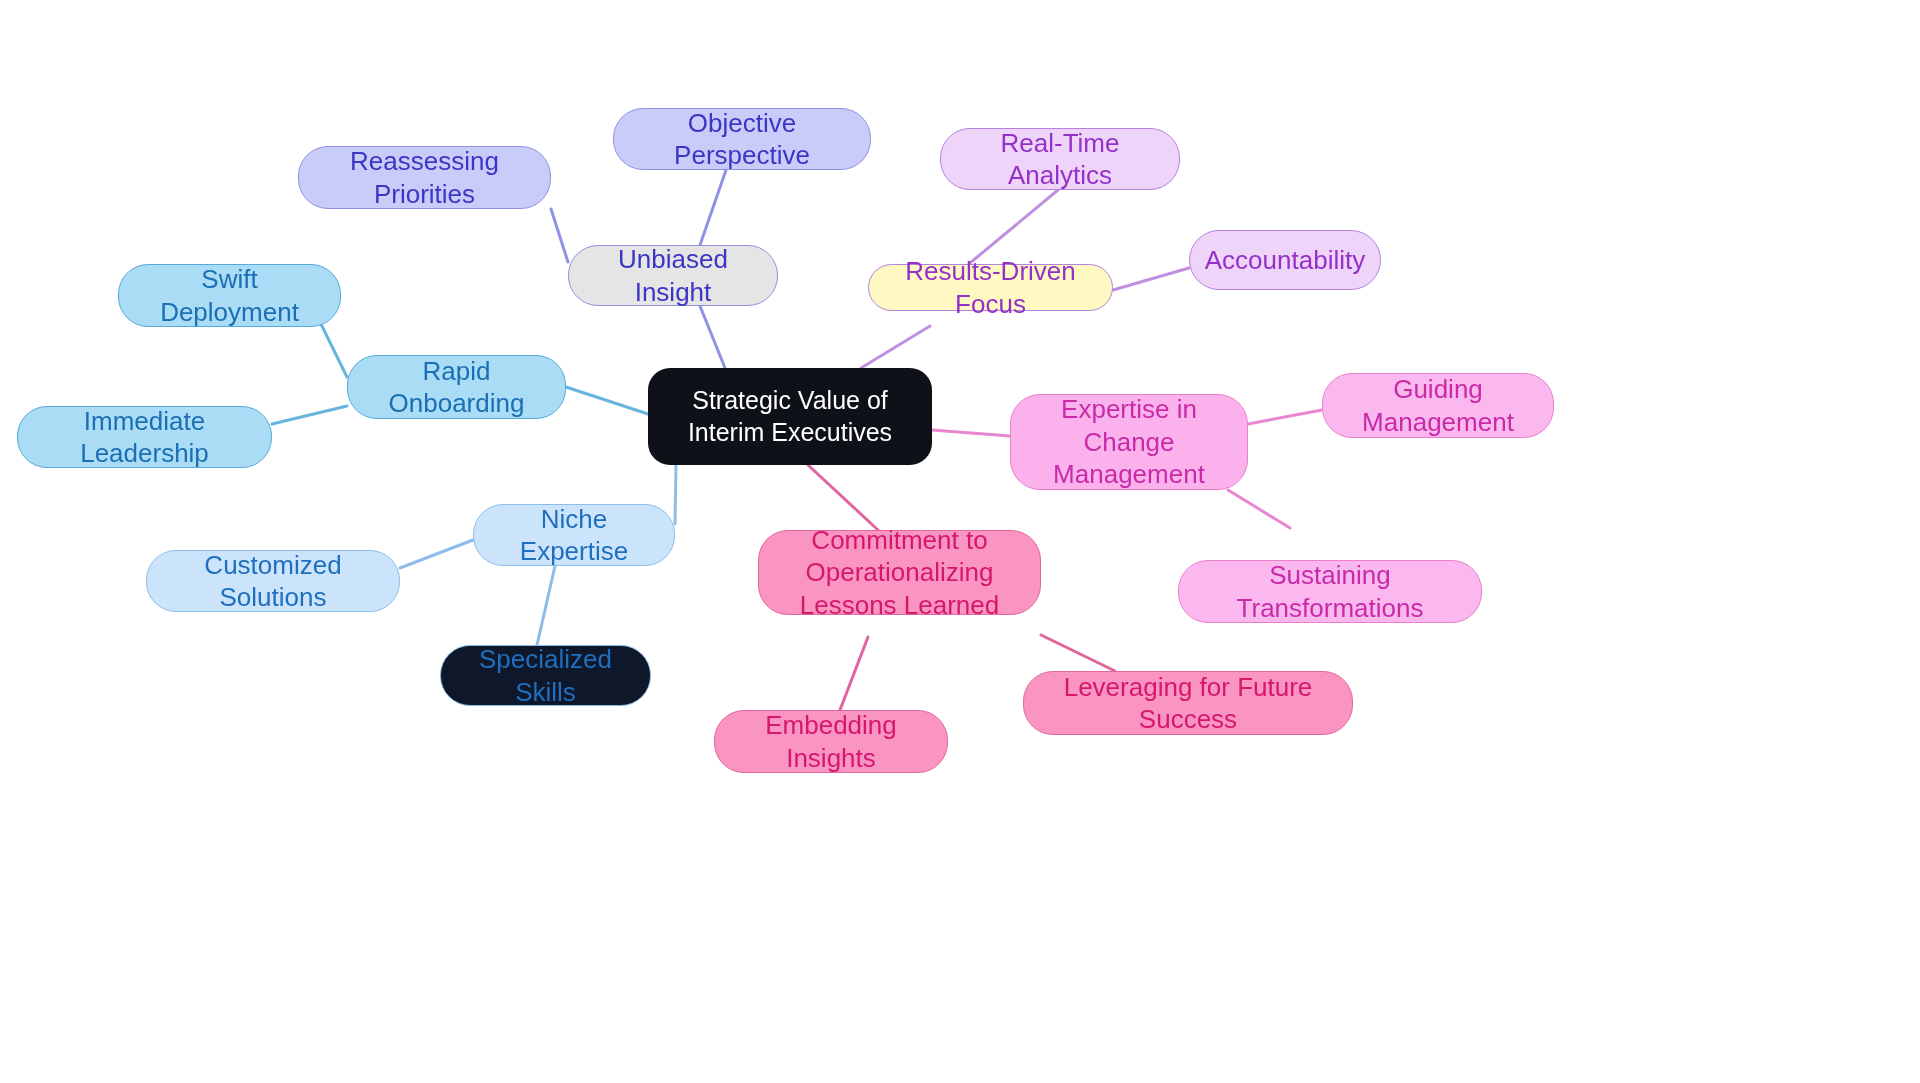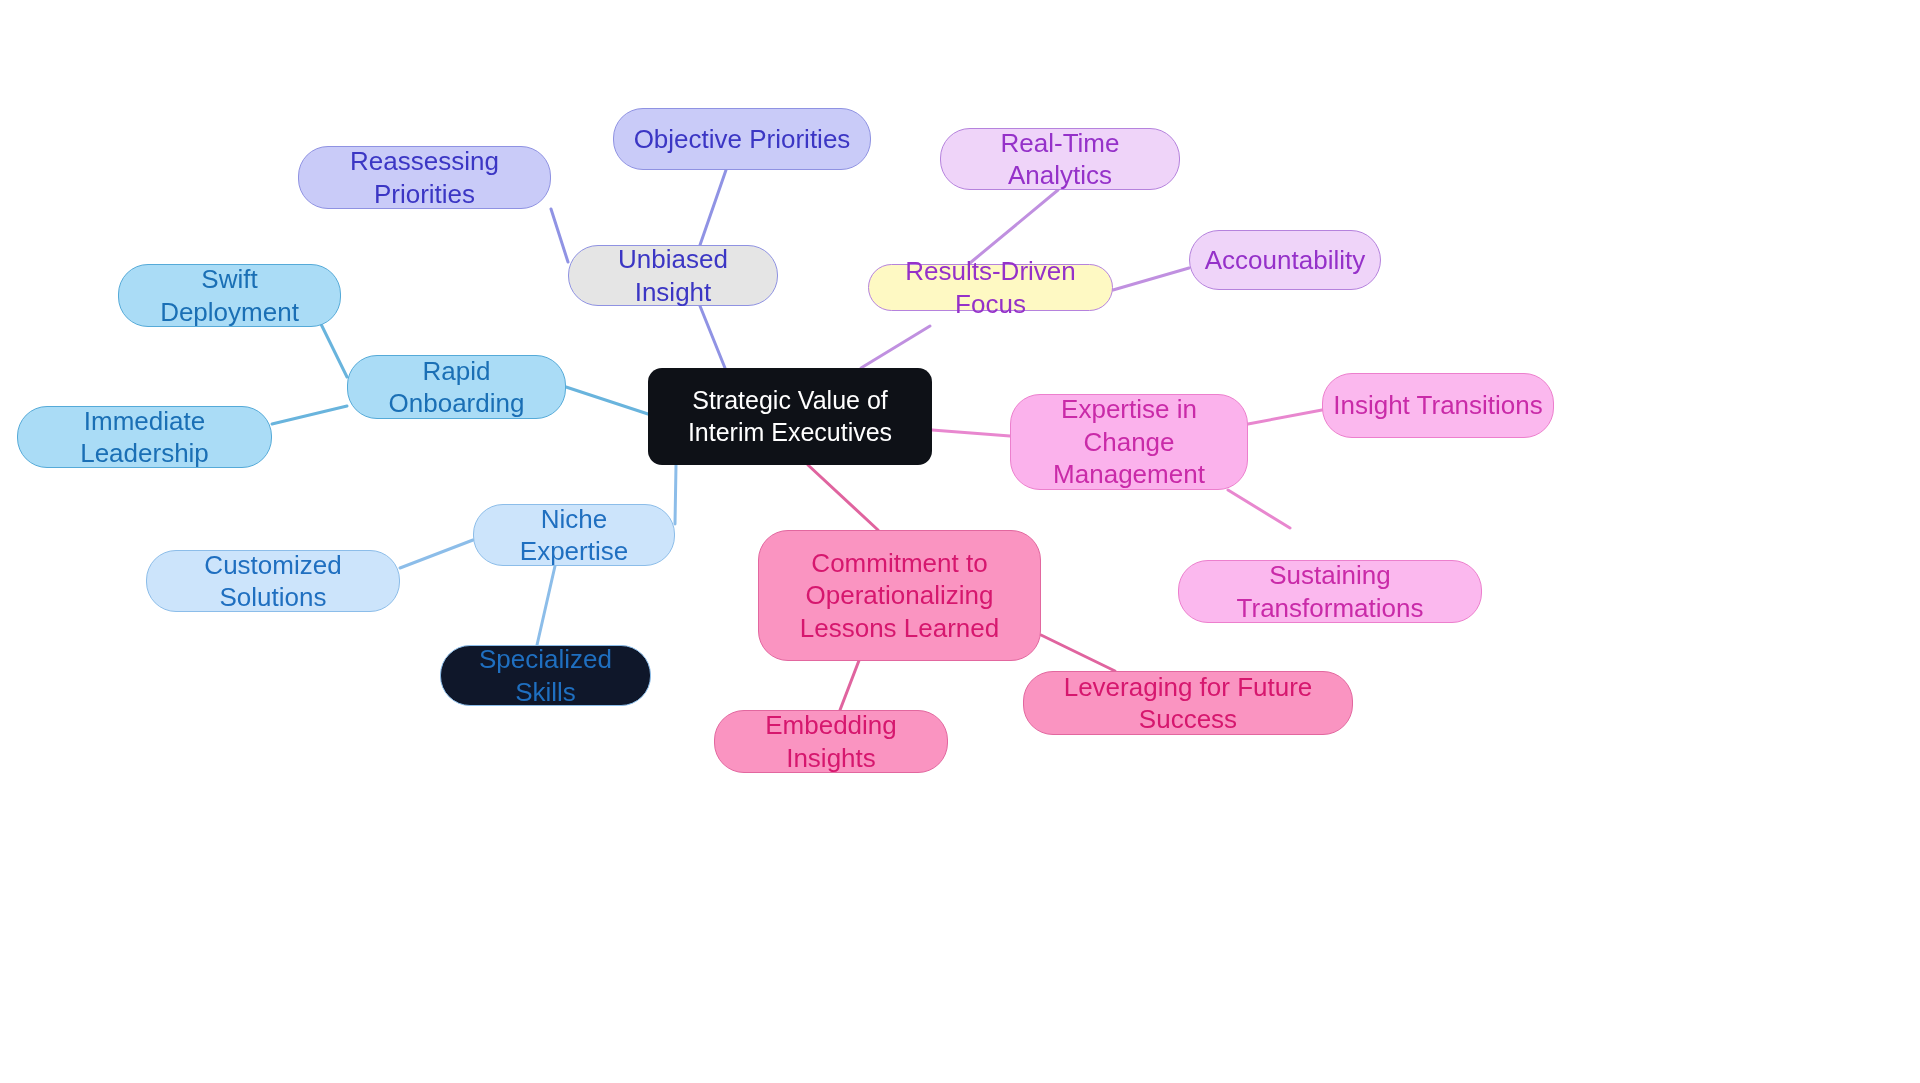--- a/index.html
+++ b/index.html
@@ -31,21 +31,21 @@
     justify-content: center;
     text-align: center;
     border-style: solid;
     border-width: 1.5px;
     border-radius: 30px;
     line-height: 1.25;
     padding: 4px 10px;
     white-space: pre-line;
   }
   .node.root {
-    border-radius: 14px;
+    border-radius: 22px;
     border-width: 0;
     font-size: 25px;
     color: #ffffff;
     background: #0e1117;
   }
   .node.lvl1 { font-size: 26px; }
   .node.lvl2 { font-size: 26px; }
 </style>
 </head>
 <body>
@@ -73,25 +73,25 @@
     </svg>
   <div id="nodes">
       <div class="node root" style="left: 648px; top: 368px; width: 284px; height: 97px; background: rgb(14, 17, 23); border-color: rgb(14, 17, 23); color: rgb(255, 255, 255);"><span>Strategic Value of Interim Executives</span></div>
       <div class="node lvl1" style="left: 347px; top: 355px; width: 219px; height: 64px; background: rgb(170, 220, 246); border-color: rgb(85, 170, 216); color: rgb(26, 111, 181);"><span>Rapid Onboarding</span></div>
       <div class="node lvl2" style="left: 118px; top: 264px; width: 223px; height: 63px; background: rgb(170, 220, 246); border-color: rgb(85, 170, 216); color: rgb(26, 111, 181);"><span>Swift Deployment</span></div>
       <div class="node lvl2" style="left: 17px; top: 406px; width: 255px; height: 62px; background: rgb(170, 220, 246); border-color: rgb(85, 170, 216); color: rgb(26, 111, 181);"><span>Immediate Leadership</span></div>
       <div class="node lvl1" style="left: 473px; top: 504px; width: 202px; height: 62px; background: rgb(204, 228, 251); border-color: rgb(140, 189, 233); color: rgb(31, 111, 192);"><span>Niche Expertise</span></div>
       <div class="node lvl2" style="left: 146px; top: 550px; width: 254px; height: 62px; background: rgb(204, 228, 251); border-color: rgb(140, 189, 233); color: rgb(31, 111, 192); align-items: center;"><span>Customized Solutions</span></div>
       <div class="node lvl2" style="left: 440px; top: 645px; width: 211px; height: 61px; background: #0f172a; border-color: rgb(140, 189, 233); color: rgb(31, 111, 192);"><span>Specialized Skills</span></div>
       <div class="node lvl1" style="left: 568px; top: 245px; width: 210px; height: 61px; background: #e5e5e5; border-color: rgb(143, 146, 226); color: rgb(59, 54, 196);"><span>Unbiased Insight</span></div>
-      <div class="node lvl2" style="left: 613px; top: 108px; width: 258px; height: 62px; background: rgb(201, 203, 248); border-color: rgb(143, 146, 226); color: rgb(59, 54, 196);"><span>Objective Priorities</span></div>
+      <div class="node lvl2" style="left: 613px; top: 108px; width: 258px; height: 62px; background: rgb(201, 203, 248); border-color: rgb(143, 146, 226); color: rgb(59, 54, 196);"><span>Objective Perspective</span></div>
       <div class="node lvl2" style="left: 298px; top: 146px; width: 253px; height: 63px; background: rgb(201, 203, 248); border-color: rgb(143, 146, 226); color: rgb(59, 54, 196);"><span>Reassessing Priorities</span></div>
       <div class="node lvl1" style="left: 868px; top: 264px; width: 245px; height: 47px; background: #fef9c3; border-color: rgb(181, 130, 221); color: rgb(149, 49, 201);"><span>Results-Driven Focus</span></div>
       <div class="node lvl2" style="left: 940px; top: 128px; width: 240px; height: 62px; background: rgb(239, 212, 249); border-color: rgb(181, 130, 221); color: rgb(149, 49, 201);"><span>Real-Time Analytics</span></div>
       <div class="node lvl2" style="left: 1189px; top: 230px; width: 192px; height: 60px; background: rgb(239, 212, 249); border-color: rgb(181, 130, 221); color: rgb(149, 49, 201);"><span>Accountability</span></div>
       <div class="node lvl1" style="left: 1010px; top: 394px; width: 238px; height: 96px; background: rgb(251, 178, 236); border-color: rgb(236, 127, 205); color: rgb(201, 42, 168);"><span>Expertise in Change Management</span></div>
-      <div class="node lvl2" style="left: 1322px; top: 373px; width: 232px; height: 65px; background: rgb(251, 184, 238); border-color: rgb(236, 127, 205); color: rgb(201, 42, 168);"><span>Insight Transitions</span></div>
+      <div class="node lvl2" style="left: 1322px; top: 373px; width: 232px; height: 65px; background: rgb(251, 184, 238); border-color: rgb(236, 127, 205); color: rgb(201, 42, 168);"><span>Guiding Management</span></div>
       <div class="node lvl2" style="left: 1178px; top: 528px; width: 304px; height: 63px; background: rgb(251, 184, 238); border-color: rgb(236, 127, 205); color: rgb(201, 42, 168); margin-top: 32px;"><span>Sustaining Transformations</span></div>
-      <div class="node lvl1" style="left: 758px; top: 530px; width: 283px; height: 131px; background: rgb(250, 148, 193); border-color: rgb(226, 103, 159); color: rgb(214, 23, 110);"><span>Commitment to Operationalizing Lessons Learned</span></div>
+      <div class="node lvl1" style="left: 758px; top: 530px; width: 283px; height: 85px; background: rgb(250, 148, 193); border-color: rgb(226, 103, 159); color: rgb(214, 23, 110);"><span>Commitment to Operationalizing Lessons Learned</span></div>
       <div class="node lvl2" style="left: 714px; top: 710px; width: 234px; height: 63px; background: rgb(250, 148, 193); border-color: rgb(226, 103, 159); color: rgb(214, 23, 110);"><span>Embedding Insights</span></div>
       <div class="node lvl2" style="left: 1023px; top: 671px; width: 330px; height: 64px; background: rgb(250, 148, 193); border-color: rgb(226, 103, 159); color: rgb(214, 23, 110);"><span>Leveraging for Future Success</span></div>
     </div>
 </div>
 
 </body></html>

